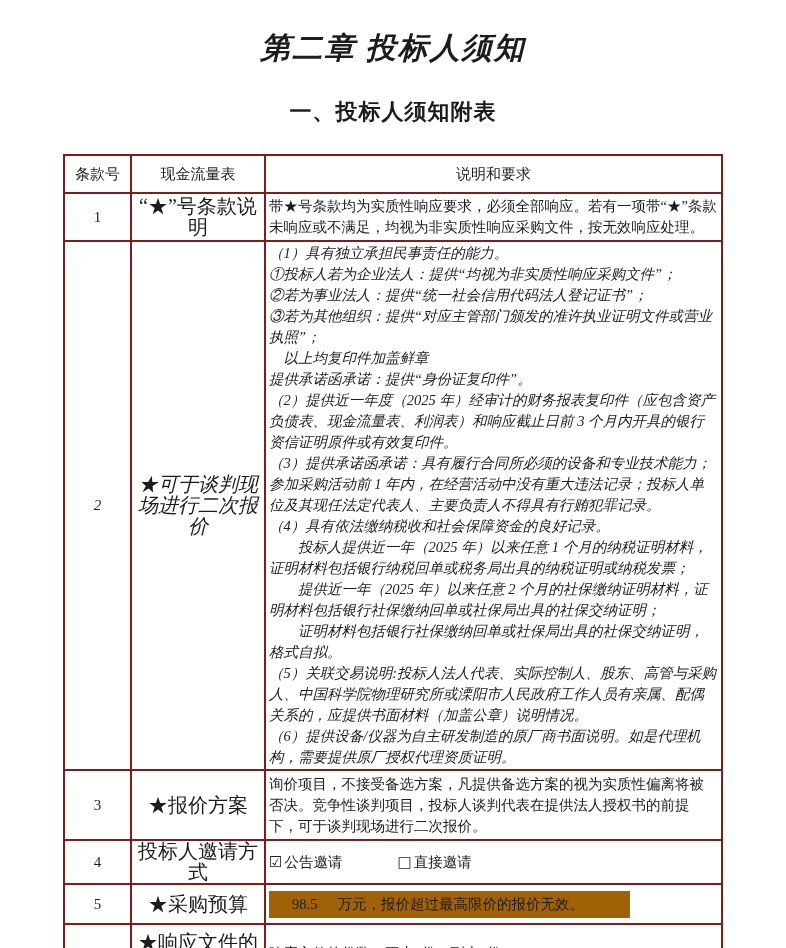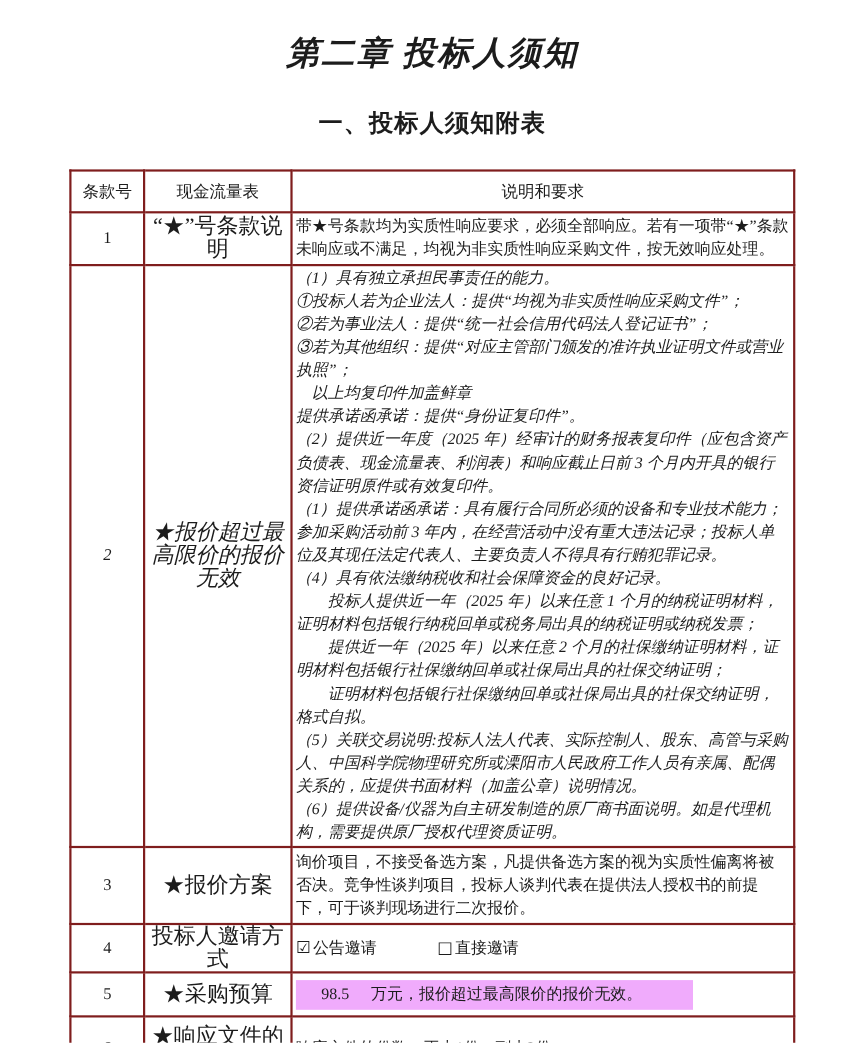--- a/index.html
+++ b/index.html
@@ -47,21 +47,21 @@
   tr.r2 td { height:522px;font-style:italic; }
   tr.r2 td.cell-desc { vertical-align:top; }
   tr.r3 td { height:66px; }
   tr.r4 td { height:33px; }
   tr.r5 td { height:36px; }
   tr.r6 td { height:54px; }
   .opt { white-space:nowrap; }
   .opt + .opt { margin-left:55px; }
   .cb { font-size:15px; margin-right:2px; font-family:"DejaVu Sans","Liberation Sans",sans-serif; }
   .highlight {
-    background:#f0abfc; display:inline-block;
+    background:#a16207; display:inline-block;
     padding:3px 46px 3px 23px; line-height:21px;
   }
   .budget-value { margin-right:20px; }
   .invite-cell { padding-left:5px; }
 </style>
 </head>
 <body>
 
 <h1 class="doc-title">第二章 投标人须知</h1>
 <h2 class="doc-subtitle">一、投标人须知附表</h2>
@@ -83,30 +83,30 @@
     <tr class="r1">
       <td class="cell-no">1</td>
       <td class="cell-name">“★”号条款说明</td>
       <td class="cell-desc">
         <p>带★号条款均为实质性响应要求，必须全部响应。若有一项带“★”条款未响应或不满足，均视为非实质性响应采购文件，按无效响应处理。</p>
       </td>
     </tr>
 
     <tr class="r2">
       <td class="cell-no">2</td>
-      <td class="cell-name">★报价超过最高限价的报价无效</td>
+      <td class="cell-name">★可于谈判现场进行二次报价</td>
       <td class="cell-desc">
         <p>（1）具有独立承担民事责任的能力。</p>
         <p>①投标人若为企业法人：提供“均视为非实质性响应采购文件”；</p>
         <p>②若为事业法人：提供“统一社会信用代码法人登记证书”；</p>
         <p>③若为其他组织：提供“对应主管部门颁发的准许执业证明文件或营业执照”；</p>
         <p class="ind1">以上均复印件加盖鲜章</p>
         <p>提供承诺函承诺：提供“身份证复印件”。</p>
         <p>（2）提供近一年度（2025 年）经审计的财务报表复印件（应包含资产负债表、现金流量表、利润表）和响应截止日前 3 个月内开具的银行资信证明原件或有效复印件。</p>
-        <p>（1）提供承诺函承诺：具有履行合同所必须的设备和专业技术能力；参加采购活动前 3 年内，在经营活动中没有重大违法记录；投标人单位及其现任法定代表人、主要负责人不得具有行贿犯罪记录。</p>
+        <p>（3）提供承诺函承诺：具有履行合同所必须的设备和专业技术能力；参加采购活动前 1 年内，在经营活动中没有重大违法记录；投标人单位及其现任法定代表人、主要负责人不得具有行贿犯罪记录。</p>
         <p>（4）具有依法缴纳税收和社会保障资金的良好记录。</p>
         <p class="ind2">投标人提供近一年（2025 年）以来任意 1 个月的纳税证明材料，证明材料包括银行纳税回单或税务局出具的纳税证明或纳税发票；</p>
         <p class="ind2">提供近一年（2025 年）以来任意 2 个月的社保缴纳证明材料，证明材料包括银行社保缴纳回单或社保局出具的社保交纳证明；</p>
         <p class="ind2">证明材料包括银行社保缴纳回单或社保局出具的社保交纳证明，格式自拟。</p>
         <p>（5）关联交易说明:投标人法人代表、实际控制人、股东、高管与采购人、中国科学院物理研究所或溧阳市人民政府工作人员有亲属、配偶关系的，应提供书面材料（加盖公章）说明情况。</p>
         <p>（6）提供设备/仪器为自主研发制造的原厂商书面说明。如是代理机构，需要提供原厂授权代理资质证明。</p>
       </td>
     </tr>
 
     <tr class="r3">

